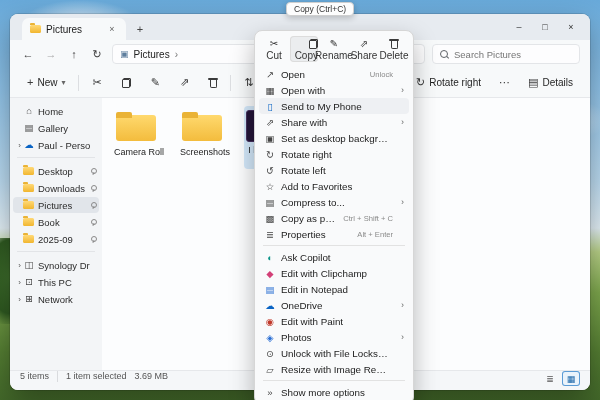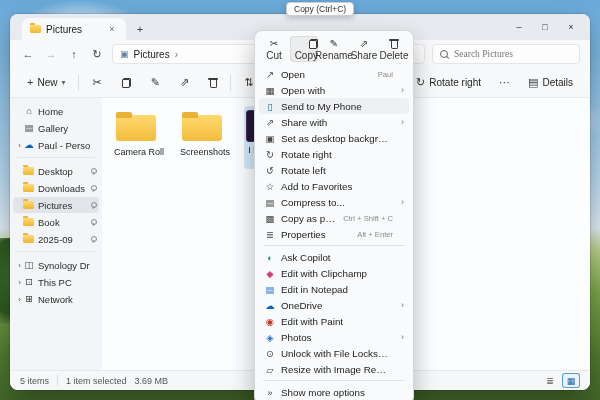--- a/index.html
+++ b/index.html
@@ -48,21 +48,21 @@
   .bc-icon { font-size:9px; color:#5f7f9e; }
   .bc-chev { font-size:10px; color:#777; }
   .searchbox { width:148px; height:20px; background:#fdfdfe; border:1px solid #e3e5e8; border-radius:4px;
     display:flex; align-items:center; gap:5px; padding:0 7px; }
   .ic-search { width:9px; height:9px; position:relative; flex:0 0 9px; }
   .ic-search::before { content:""; position:absolute; left:0; top:0; width:6px; height:6px;
     border:1.2px solid #5f6368; border-radius:50%; }
   .ic-search::after { content:""; position:absolute; left:6.5px; top:6.5px; width:3.4px; height:1.3px;
     background:#5f6368; transform:rotate(45deg); transform-origin:0 0; }
   .search-input { border:none; outline:none; background:transparent; font-size:9.5px; width:110px;
-    font-family:Liberation Serif, serif; color:#222; }
+    font-family:Liberation Sans, sans-serif; color:#222; }
   .search-input::placeholder { color:#767676; }
 
   
   .toolbar { height:30px; background:#f7f9fa; border-bottom:1px solid #e6e8eb;
     display:flex; align-items:center; gap:6px; padding:0 10px; flex:0 0 auto; }
   .tb-btn { display:flex; align-items:center; gap:4px; font-size:10px; color:#1f1f1f;
     padding:3px 7px; border-radius:4px; white-space:nowrap; }
   .tb-ic { font-size:11px; color:#3a3a3a; line-height:1; }
   .tb-dd { font-size:8px; color:#666; }
   .tb-sep { width:1px; height:16px; background:#dcdee1; }
@@ -111,21 +111,21 @@
   .ticon.f::after { content:""; position:absolute; left:2px; top:2px; width:16px; height:6px;
     background:#eab336; border-radius:2px 2px 0 0; }
   .ticon.img { width:44px; height:32px; background:#241539; border-radius:3px; border:1px solid #47315f; }
   .neon { display:none; }
   .ticon.img .neon { display:block; width:18px; height:2px; background:#ff6eb4; border-radius:1px;
     box-shadow:0 0 4px #ff6eb4, 0 6px 0 0 #4fd6e0; margin-top:-4px; }
   .tile-label { margin-top:3px; font-size:9px; line-height:1.15; color:#1d1d1d; max-width:58px; }
 
   
   .statusbar { height:20px; background:#f5f7f9; border-top:1px solid #e6e8eb;
-    display:flex; align-items:center; gap:8px; padding:0 10px; font-size:9px; color:#555; flex:0 0 auto; }
+    display:flex; align-items:flex-start; gap:8px; padding:0 10px; font-size:9px; color:#555; flex:0 0 auto; }
   .st-sep { width:1px; height:11px; background:#d9dbde; }
   .st-right { margin-left:auto; display:flex; gap:3px; }
   .vbtn { width:18px; height:15px; border-radius:3px; display:flex; align-items:center;
     justify-content:center; font-size:9px; color:#555; }
   .vbtn.active { background:#eaf3fb; box-shadow:0 0 0 1px #5b9bd5 inset; color:#1b66a8; }
 
   
   .ctx { position:absolute; left:254px; top:30px; width:160px; z-index:40;
     background:#f9fafb; border:1px solid #d6d6d6; border-radius:8px; padding:4px;
     box-shadow:0 10px 24px rgba(0,0,0,.28); }
@@ -394,21 +394,21 @@
         </span>
       <span class="qa-lb">Delete</span>
     </div>
   </div>
 
   <div class="ctx-items">
 
       <div class="mi">
         <span class="mi-ic">↗</span>
         <span class="mi-label">Open</span>
-        <span class="mi-extra">Paul</span>
+        <span class="mi-extra">Unlock</span>
         <span class="mi-chev"></span>
       </div>
 
       <div class="mi">
         <span class="mi-ic">▦</span>
         <span class="mi-label">Open with</span>
         <span class="mi-extra"></span>
         <span class="mi-chev">›</span>
       </div>
 

